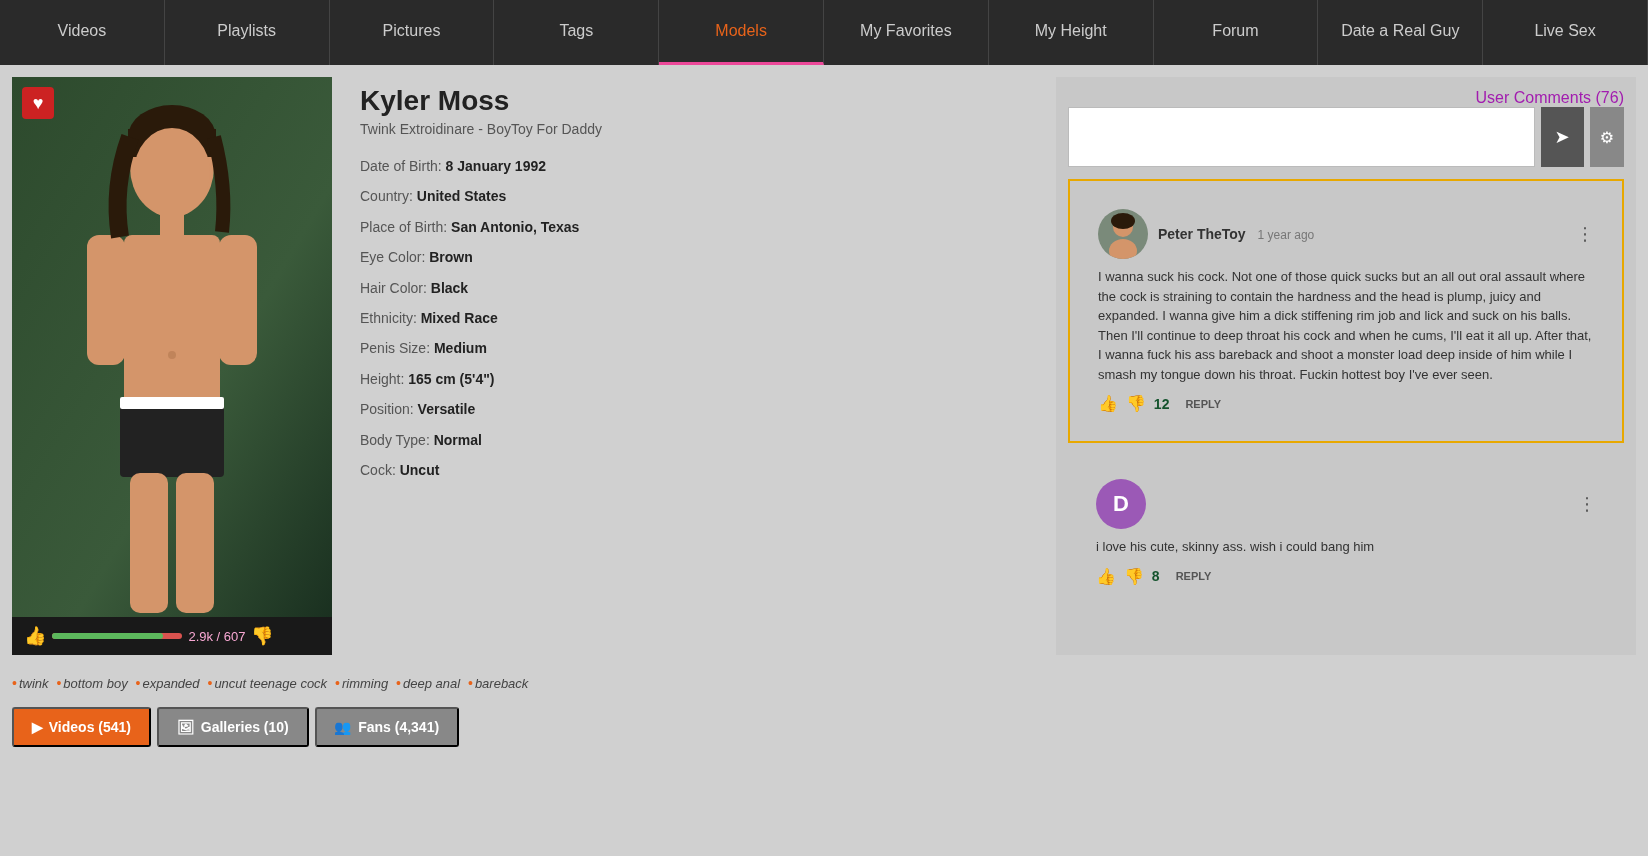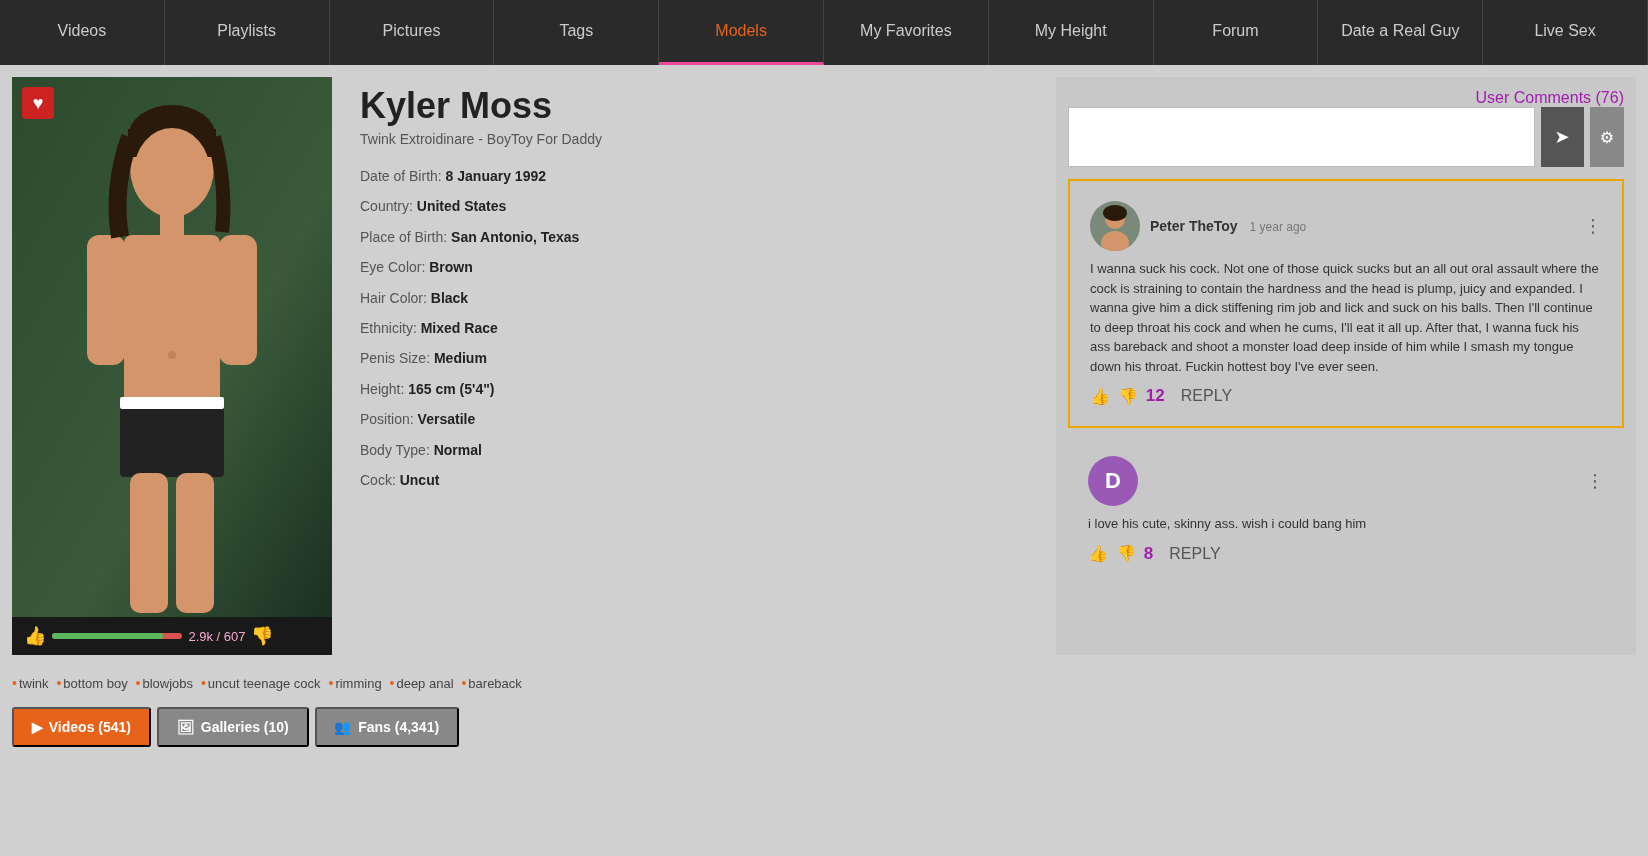--- a/index.html
+++ b/index.html
@@ -68,29 +68,29 @@
     }
     .rating-section { display: flex; align-items: center; gap: 6px; }
     .thumb-up { color: #5cb85c; font-size: 18px; cursor: pointer; }
     .thumb-down { color: #d9534f; font-size: 18px; cursor: pointer; }
     .rating-text { color: #f9a8d4; font-size: 13px; }
     .rating-bar { height: 6px; width: 130px; background: #d9534f; border-radius: 3px; position: relative; }
     .rating-bar-fill { height: 100%; width: 85%; background: #5cb85c; border-radius: 3px; }
 
     
     .profile-info { flex: 1; padding: 8px 16px; }
-    .model-name { font-size: 36px; font-weight: bold; color: #222; margin-bottom: 4px; }
+    .model-name { font-size: 28px; font-weight: bold; color: #222; margin-bottom: 4px; }
     .model-subtitle { color: #555; font-size: 14px; margin-bottom: 18px; }
     .info-row { margin-bottom: 8px; color: #444; font-size: 14px; line-height: 1.6; }
     .info-label { color: #555; }
     .info-value { font-weight: bold; color: #222; }
 
     
     .tags-section { padding: 8px 12px; background: #d0d0d0; }
-    .tag-item { color: #444; font-size: 13px; margin-right: 4px; }
+    .tag-item { color: #444; font-size: 13px; margin-right: 4px; font-style: italic; }
     .tag-dot { color: #e8631a; margin-right: 2px; }
 
     
     .bottom-tabs { display: flex; gap: 0; padding: 8px 12px; background: #d0d0d0; }
     .bottom-tab {
       padding: 10px 18px;
       font-size: 14px;
       cursor: pointer;
       border-radius: 3px;
       margin-right: 6px;
@@ -133,21 +133,21 @@
       background: #888;
       color: white;
       border: none;
       padding: 0 10px;
       cursor: pointer;
       font-size: 16px;
     }
 
     .comment-card {
       background: #c8c8c8;
-      padding: 20px;
+      padding: 28px;
       margin-bottom: 8px;
     }
     .comment-card.highlighted {
       border: 2px solid #e8a800;
     }
     .comment-header { display: flex; align-items: center; gap: 10px; margin-bottom: 8px; }
     .comment-avatar {
       width: 50px;
       height: 50px;
       border-radius: 50%;
@@ -166,22 +166,22 @@
     }
     .comment-meta { flex: 1; }
     .comment-username { font-weight: bold; color: #333; font-size: 14px; }
     .comment-time { color: #777; font-size: 12px; margin-left: 8px; }
     .comment-more { color: #555; font-size: 18px; cursor: pointer; margin-left: auto; }
     .comment-body { color: #333; font-size: 13px; line-height: 1.5; margin-bottom: 10px; }
     .comment-actions { display: flex; align-items: center; gap: 8px; }
     .comment-thumb { cursor: pointer; font-size: 16px; }
     .thumb-green { color: #5cb85c; }
     .thumb-red { color: #888; }
-    .comment-count { color: #a21caf; font-size: 17px; font-weight: bold; }
-    .comment-reply { color: #555; font-size: 16px; font-weight: normal; cursor: pointer; text-decoration: none; margin-left: 8px; }
+    .comment-count { color: #14532d; font-size: 14px; font-weight: bold; }
+    .comment-reply { color: #555; font-size: 11px; font-weight: bold; cursor: pointer; text-decoration: none; margin-left: 8px; }
 
     .scrollbar-area { overflow-y: auto; max-height: 420px; }
 
     
     .main-wrapper { display: flex; flex-direction: column; min-height: 856px; background: #d0d0d0; }
   </style>
 </head>
 <body>
 
 <div class="main-wrapper">
@@ -368,21 +368,21 @@
         </div>
 
       </div>
     </div>
 
   </div>
 
   <div class="tags-section">
     <span class="tag-dot">•</span><a class="tag-item">twink</a>
     <span class="tag-dot">•</span><a class="tag-item">bottom boy</a>
-    <span class="tag-dot">•</span><a class="tag-item">blowjobs</a>
+    <span class="tag-dot">•</span><a class="tag-item">expanded</a>
     <span class="tag-dot">•</span><a class="tag-item">uncut teenage cock</a>
     <span class="tag-dot">•</span><a class="tag-item">rimming</a>
     <span class="tag-dot">•</span><a class="tag-item">deep anal</a>
     <span class="tag-dot">•</span><a class="tag-item">bareback</a>
   </div>
 
   <div class="bottom-tabs">
     <button class="bottom-tab tab-videos">
       <span>▶</span>
       <span>Videos (541)</span>

